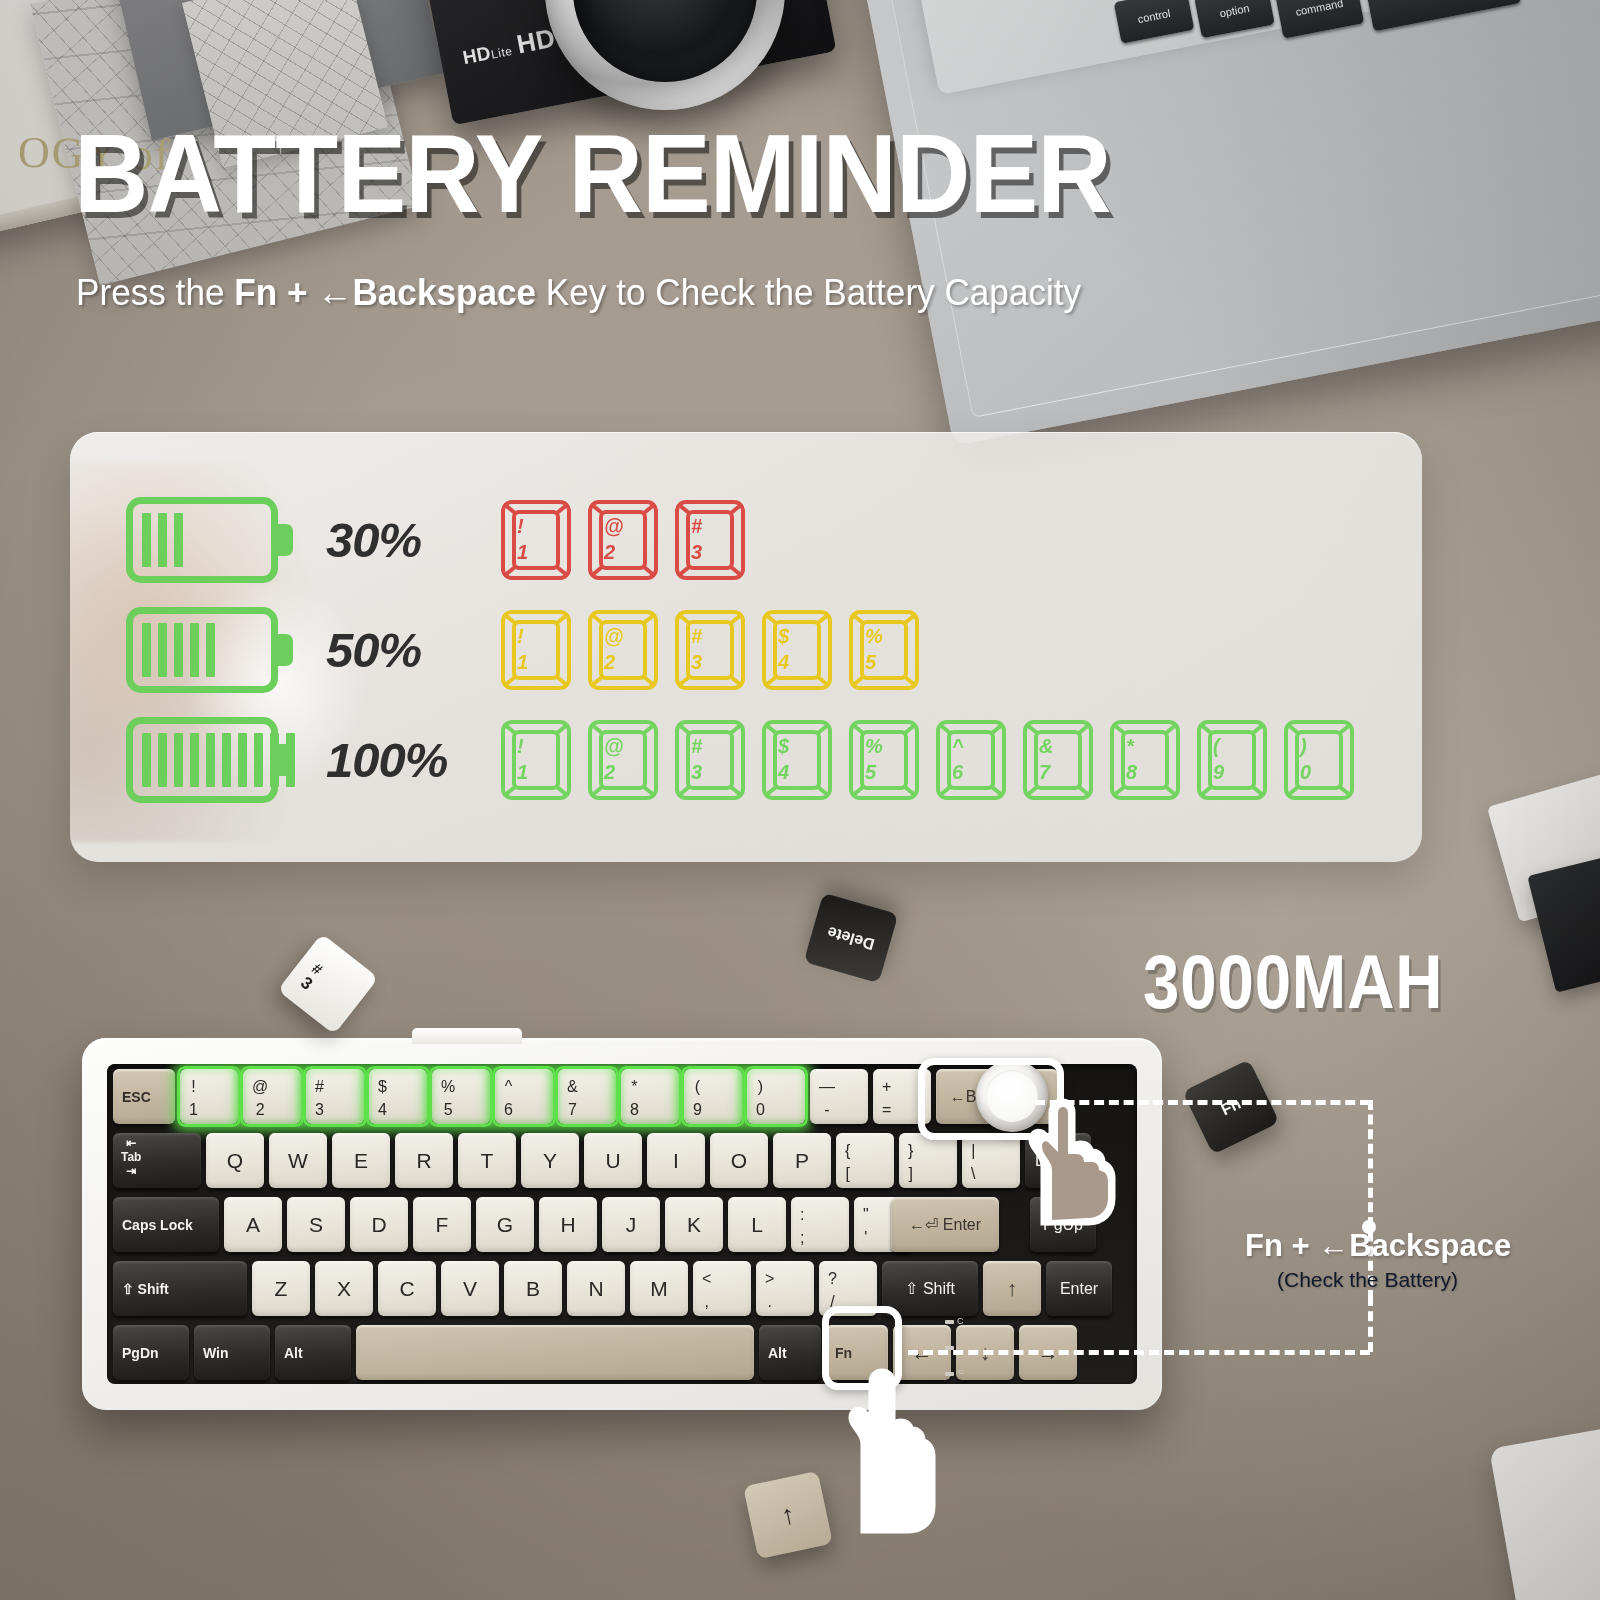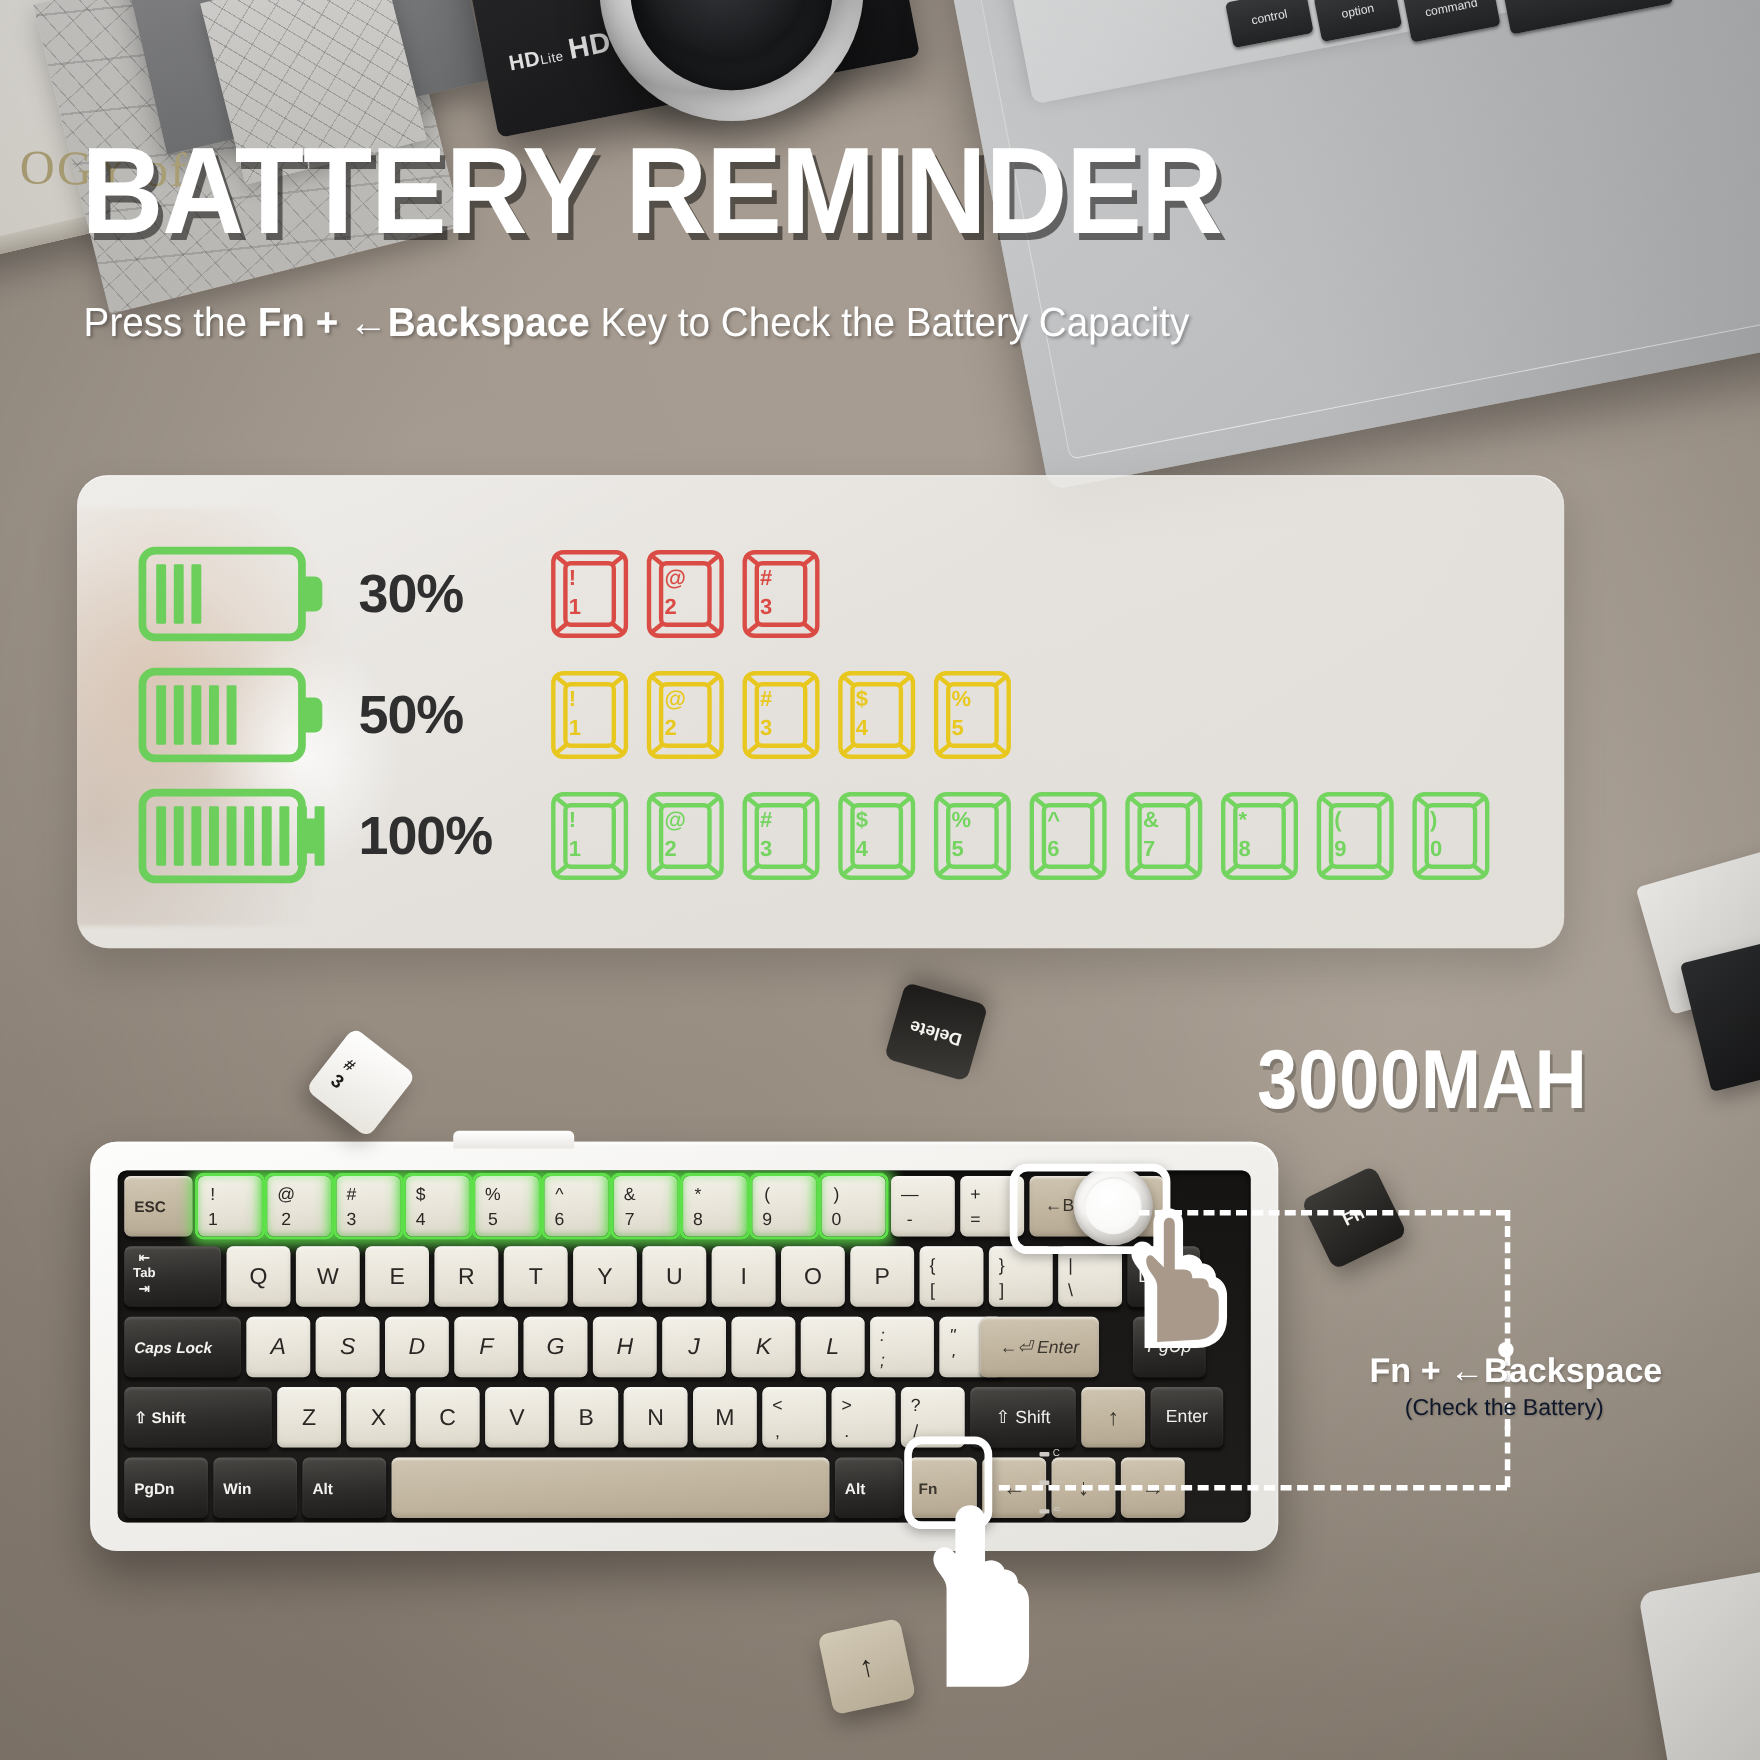--- a/index.html
+++ b/index.html
@@ -172,21 +172,21 @@
     background:
       radial-gradient(ellipse at 45% 40%, rgba(214,184,160,.55) 0%, rgba(214,184,160,0) 62%),
       radial-gradient(ellipse at 30% 75%, rgba(150,120,98,.30) 0%, rgba(150,120,98,0) 60%);
     filter:blur(2px);
   }
   .panel-ghost2{
     position:absolute; left:95px; top:150px; width:220px; height:230px;
     background:radial-gradient(ellipse at 50% 45%, rgba(255,255,255,.80) 0%, rgba(255,255,255,0) 60%);
     filter:blur(1px);
   }
-  .battery-rows{ position:absolute; left:0; top:0; width:100%; height:100%; }
+  .battery-rows{ position:absolute; left:0; top:0; width:100%; height:100%;font-style:italic; }
   .brow{ position:absolute; left:0; width:100%; height:120px; display:flex; align-items:center; }
   .batt-wrap{ position:absolute; left:56px; width:180px; height:86px; }
   .batt{
     position:absolute; left:0; top:0; width:152px; height:86px;
     border:7px solid #6ccf5b; border-radius:15px;
   }
   .batt-nub{
     position:absolute; left:151px; top:27px; width:16px; height:32px;
     background:#6ccf5b; border-radius:0 7px 7px 0;
   }
@@ -844,21 +844,21 @@
           <div class="key" style="left: 855px; width: 58px;">
             <div class="two">
         <span>|</span>
         <span>\</span>
             </div>
           </div>
           <div class="key dark" style="left: 918px; width: 66px;">
             <div class="ctr">Delete</div>
           </div>
         </div>
-        <div class="krow" style="top: 130px; width: 100%; font-style: italic;">
+        <div class="krow" style="top: 130px; width: 100%;">
           <div class="key dark" style="left: 6px; width: 106px;">
             <div class="bl">Caps Lock</div>
           </div>
           <div class="key" style="left: 117px; width: 58px;">
             <div class="big1">A</div>
           </div>
           <div class="key" style="left: 180px; width: 58px;">
             <div class="big1">S</div>
           </div>
           <div class="key" style="left: 243px; width: 58px;">

